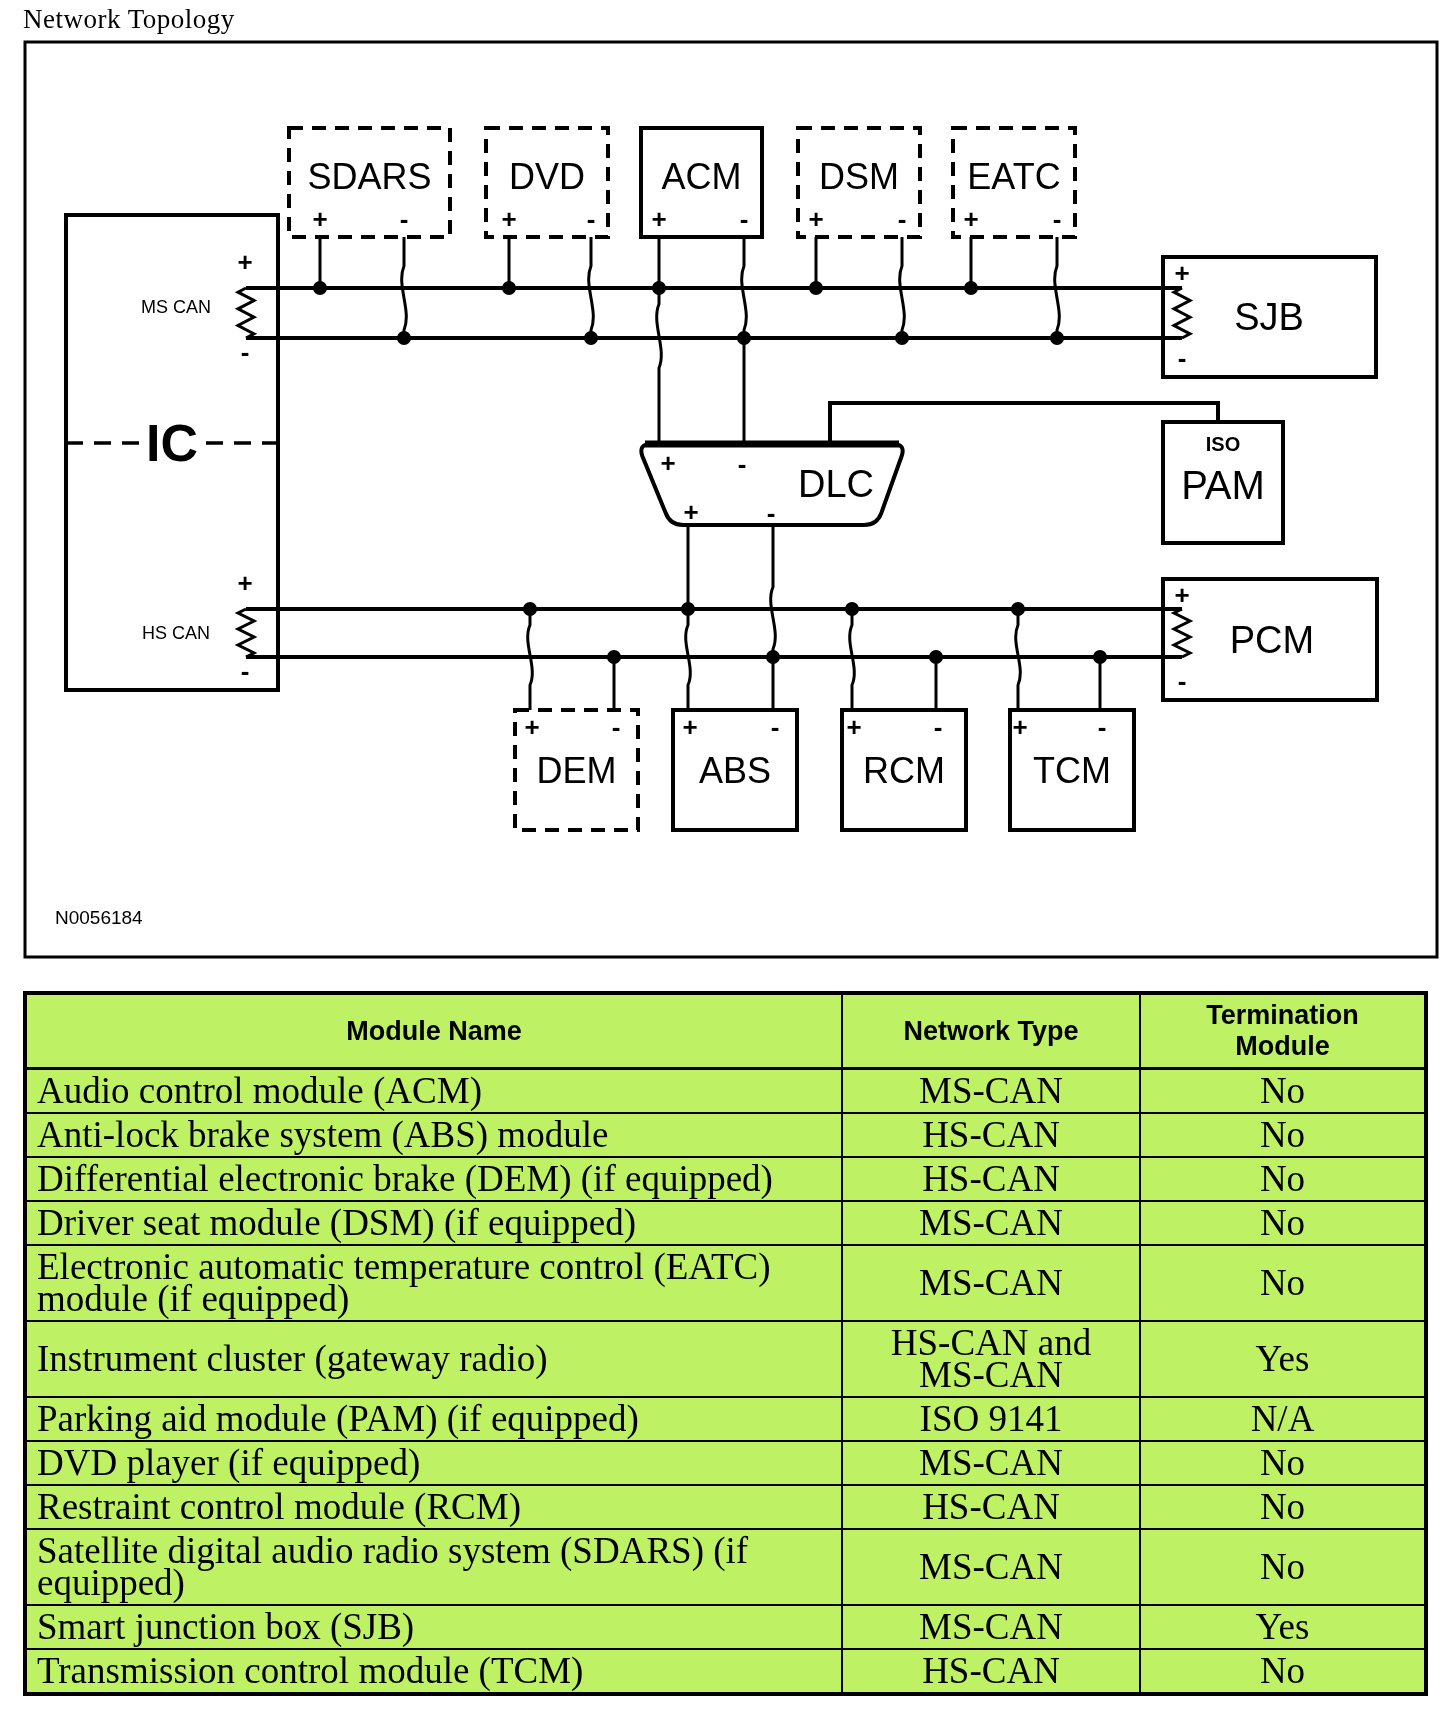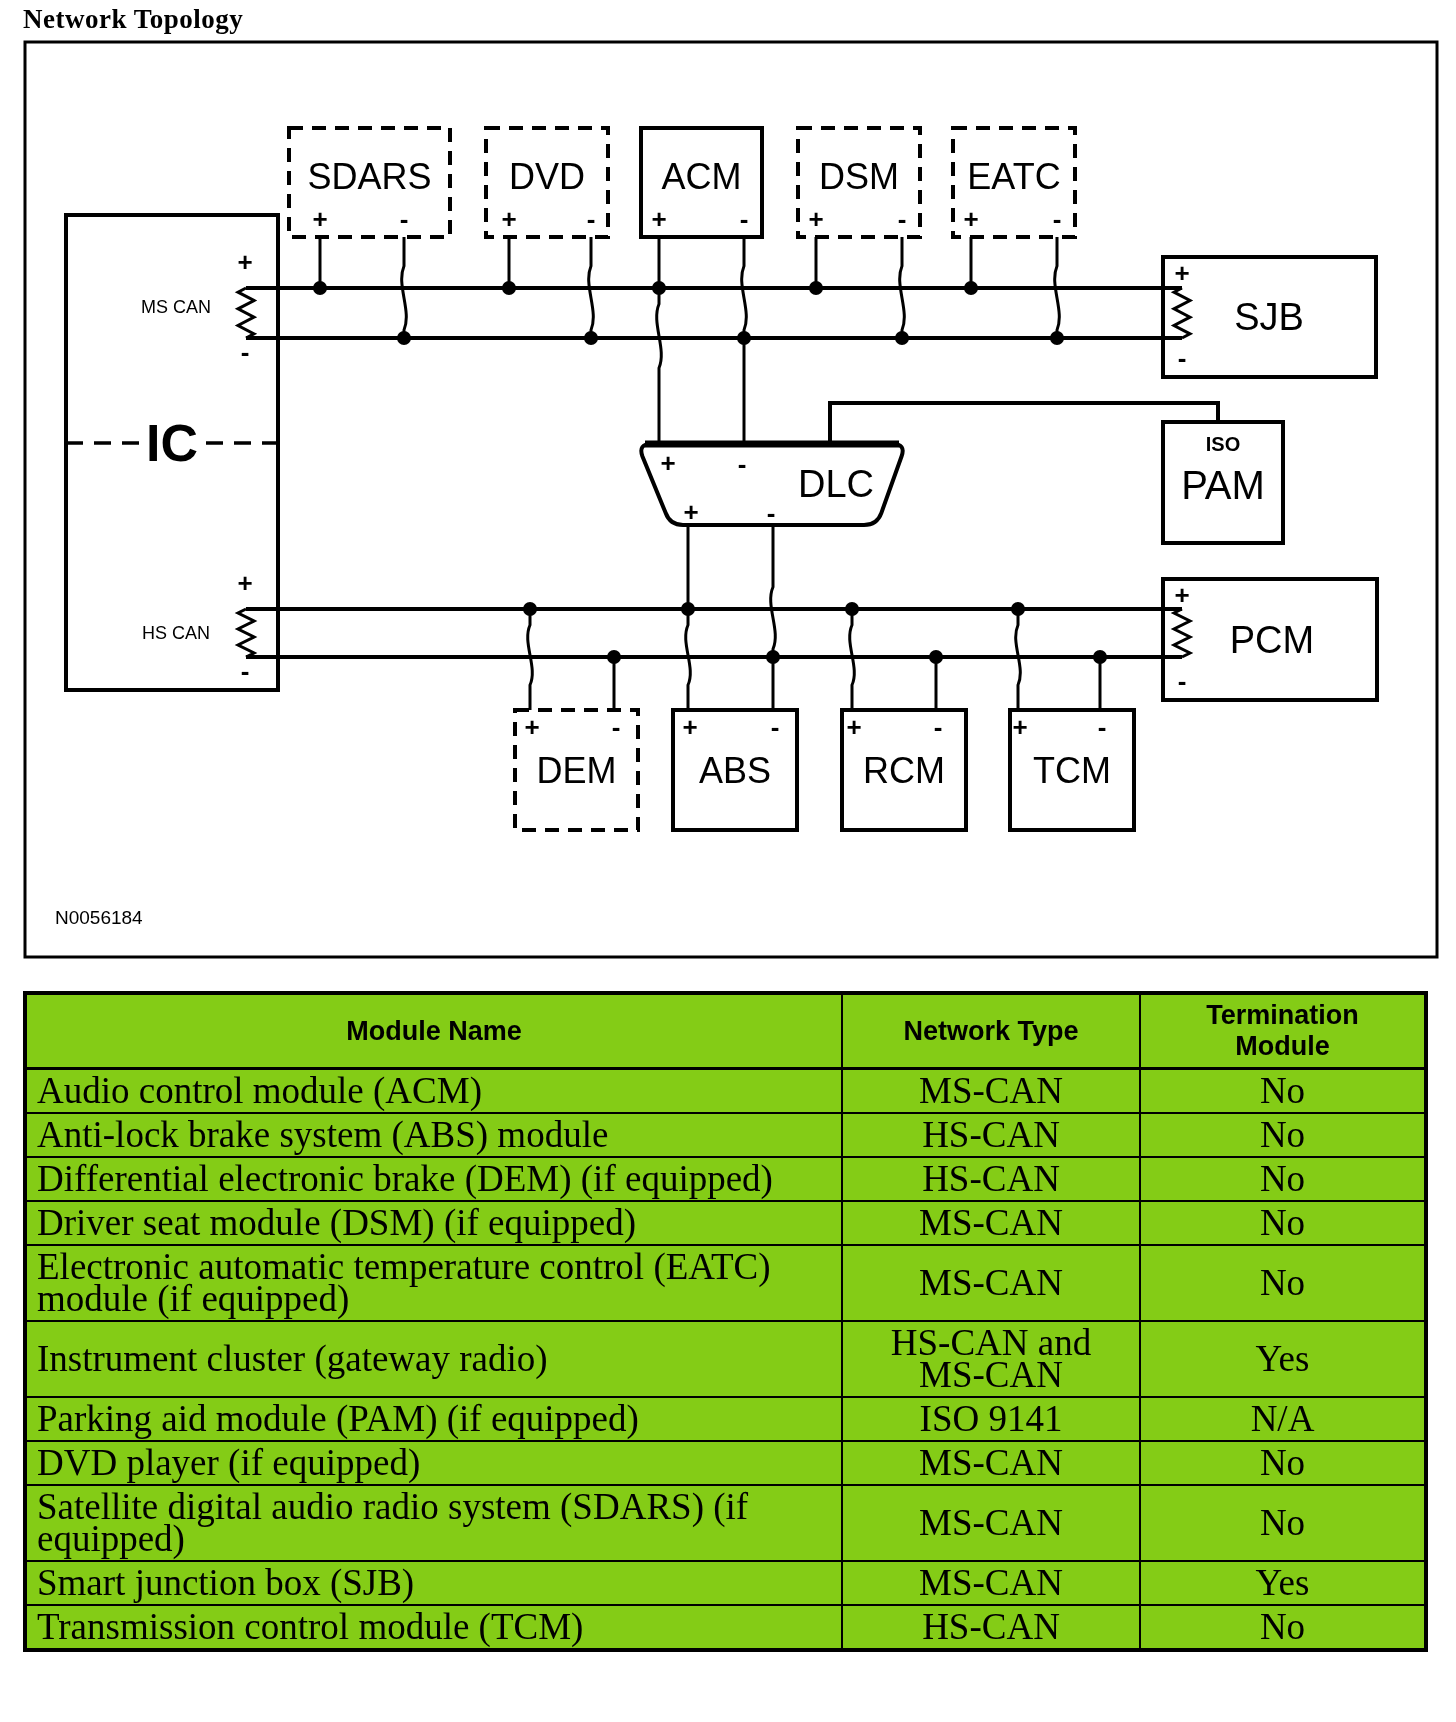--- a/index.html
+++ b/index.html
@@ -1,19 +1,19 @@
 <!DOCTYPE html>
 <html><head>
 <meta charset="utf-8">
 <style>
   html,body{margin:0;padding:0;background:#ffffff;}
   body{position:relative;width:1456px;height:1722px;font-family:"Liberation Sans",sans-serif;color:#000;}
-  #title{position:absolute;left:23px;top:4px;font-family:"Liberation Serif",serif;font-weight:bold;font-size:27px;letter-spacing:.5px;}
+  #title{position:absolute;left:23px;top:4px;font-family:"Liberation Serif",serif;font-weight:normal;font-size:27px;letter-spacing:.5px;}
   #diagram{position:absolute;left:0;top:0;}
-  #module-table{position:absolute;left:23px;top:991px;width:1401px;border-collapse:collapse;table-layout:fixed;background:#84cc16;}
+  #module-table{position:absolute;left:23px;top:991px;width:1401px;border-collapse:collapse;table-layout:fixed;background:#bef264;}
   #module-table td,#module-table th{border:2px solid #000;}
   #module-table{border:4px solid #000;}
   #module-table thead th{border-bottom:3px solid #000;font-family:"Liberation Sans",sans-serif;font-weight:bold;font-size:27px;text-align:center;vertical-align:middle;height:70px;line-height:31px;white-space:pre-line;}
   #module-table tbody td{font-family:"Liberation Serif",serif;font-size:37px;line-height:32px;padding:5px 10px;vertical-align:middle;}
   #module-table tbody td.c1{text-align:left;}
   #module-table tbody td.c2,#module-table tbody td.c3{text-align:center;white-space:pre-line;margin-left:48px;}
   col.w1{width:817px;} col.w2{width:298px;} col.w3{width:286px;}
 </style>
 </head>
 <body>
@@ -192,20 +192,25 @@
         <td class="c1">Parking aid module (PAM) (if equipped)</td>
         <td class="c2">ISO 9141</td>
         <td class="c3">N/A</td>
       </tr>
       <tr>
         <td class="c1">DVD player (if equipped)</td>
         <td class="c2">MS-CAN</td>
         <td class="c3">No</td>
       </tr>
       <tr>
+        <td class="c1">Restraint control module (RCM)</td>
+        <td class="c2">HS-CAN</td>
+        <td class="c3">No</td>
+      </tr>
+      <tr>
         <td class="c1">Satellite digital audio radio system (SDARS) (if equipped)</td>
         <td class="c2">MS-CAN</td>
         <td class="c3">No</td>
       </tr>
       <tr>
         <td class="c1">Smart junction box (SJB)</td>
         <td class="c2">MS-CAN</td>
         <td class="c3">Yes</td>
       </tr>
       <tr>

